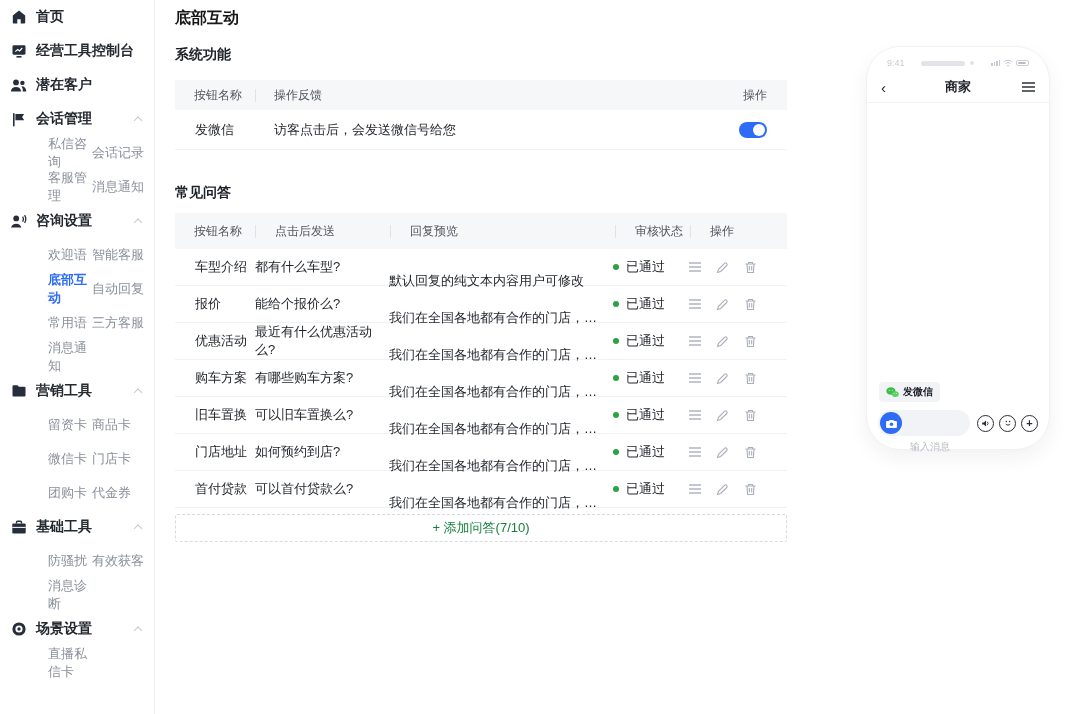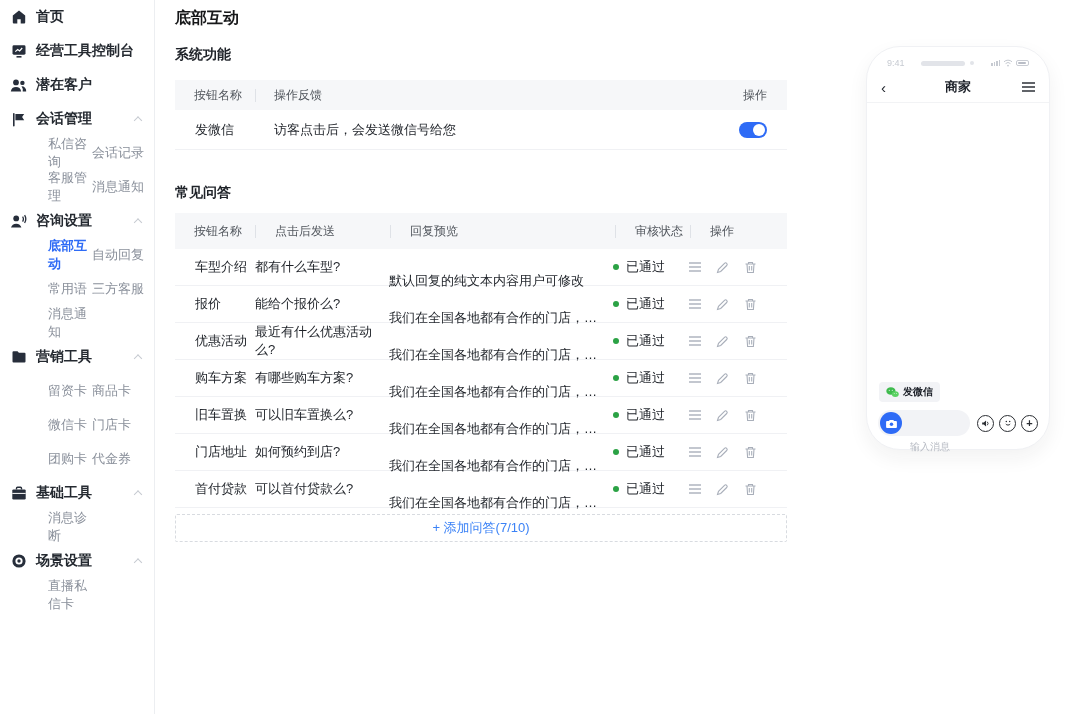--- a/index.html
+++ b/index.html
@@ -53,21 +53,21 @@
 
   .toggle { width:28px; height:16px; border-radius:8px; background:var(--primary-blue,#2e6bf6); position:relative; cursor:pointer; flex:none; }
   .toggle::after { content:""; position:absolute; right:2px; top:2px; width:12px; height:12px; border-radius:50%; background:#fff; }
 
   .dot { width:6px; height:6px; border-radius:50%; background:var(--approved-green,#2ba245); margin-right:7px; flex:none; }
 
   .actions { gap:13px; display:flex; align-items:center; }
   .act-btn { width:15px; height:15px; display:flex; align-items:center; justify-content:center; cursor:pointer; color:#a9afba; }
 
   .add-row { margin-top:6px; height:28px; border:1px dashed #d8dbe0; border-radius:2px;
-    display:flex; align-items:center; justify-content:center; font-size:13px; color:#3b82f6; cursor:pointer; background:#fff; }
+    display:flex; align-items:center; justify-content:center; font-size:13px; color:#15803d; cursor:pointer; background:#fff; }
 
   
   .phone { position:absolute; left:866px; top:46px; width:184px; height:404px; background:#fff;
     border:1px solid #f0f1f4; border-radius:34px; box-shadow:0 8px 20px rgba(31,35,41,.06); }
   .p-status { position:absolute; top:9px; left:0; right:0; height:14px; display:flex; align-items:center; padding:0 20px; color:#c6cad1; font-size:9px; }
   .p-pillwrap { flex:1; display:flex; align-items:center; justify-content:center; }
   .p-pill { width:44px; height:5px; border-radius:3px; background:#e2e4e9; }
   .p-dot { width:4px; height:4px; border-radius:50%; background:#e2e4e9; margin-left:5px; }
   .p-sig { display:flex; align-items:flex-end; gap:1px; margin-right:3px; }
   .p-sig i { width:1.5px; background:#c6cad1; display:block; }
@@ -142,20 +142,24 @@
         <svg width="17" height="15" viewBox="0 0 17 15">
           <circle cx="6.2" cy="4.4" r="2.9" fill="#272e3b"></circle>
           <path d="M1 13.6a5.4 5.4 0 0 1 10.4 0z" fill="#272e3b"></path>
           <path d="M12.6 2.6a4.6 4.6 0 0 1 0 5M14.6 1.2a7.4 7.4 0 0 1 0 7.8" stroke="#272e3b" stroke-width="1.3" fill="none"></path>
         </svg>
       </span>
       <span>咨询设置</span>
       <span class="caret"></span>
     </div>
     <div class="srow sub">
+      <span class="c1">欢迎语</span>
+      <span class="c2">智能客服</span>
+    </div>
+    <div class="srow sub">
       <span class="c1 active">底部互动</span>
       <span class="c2">自动回复</span>
     </div>
     <div class="srow sub">
       <span class="c1">常用语</span>
       <span class="c2">三方客服</span>
     </div>
     <div class="srow sub">
       <span class="c1">消息通知</span>
       <span class="c2"></span>
@@ -184,20 +188,24 @@
     <div class="srow parent">
       <span class="ic">
         <svg width="16" height="15" viewBox="0 0 16 15">
           <path d="M5.5 3.4V2.2a1 1 0 0 1 1-1h3a1 1 0 0 1 1 1v1.2" stroke="#272e3b" stroke-width="1.4" fill="none"></path>
           <rect x="1.3" y="3.4" width="13.4" height="10" rx="1.2" fill="#272e3b"></rect>
           <path d="M1.3 7.4h13.4" stroke="#fff" stroke-width="1"></path>
         </svg>
       </span>
       <span>基础工具</span>
       <span class="caret"></span>
+    </div>
+    <div class="srow sub">
+      <span class="c1">防骚扰</span>
+      <span class="c2">有效获客</span>
     </div>
     <div class="srow sub">
       <span class="c1">消息诊断</span>
       <span class="c2"></span>
     </div>
     <div class="srow parent">
       <span class="ic">
         <svg width="16" height="16" viewBox="0 0 16 16">
           <circle cx="8" cy="8" r="6.6" fill="#272e3b"></circle>
           <circle cx="8" cy="8" r="3.6" fill="#fff"></circle>

